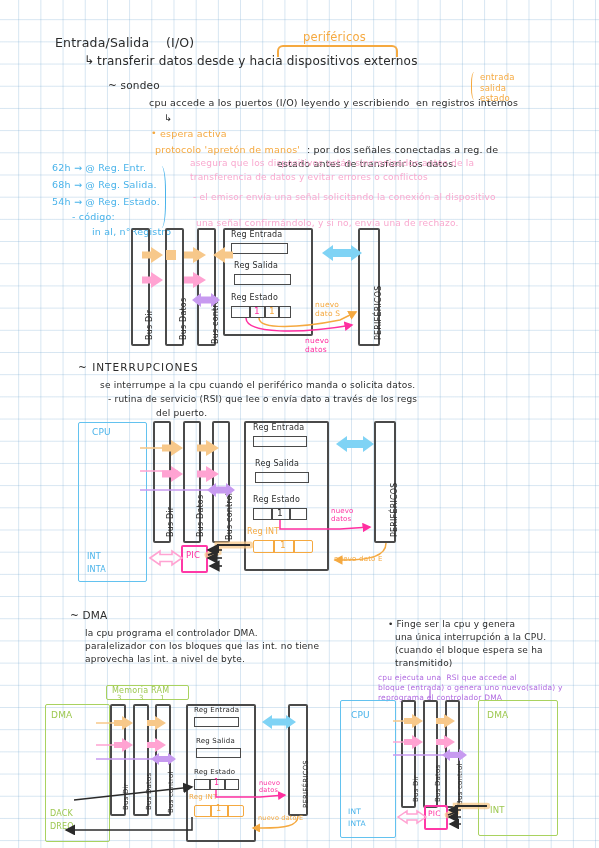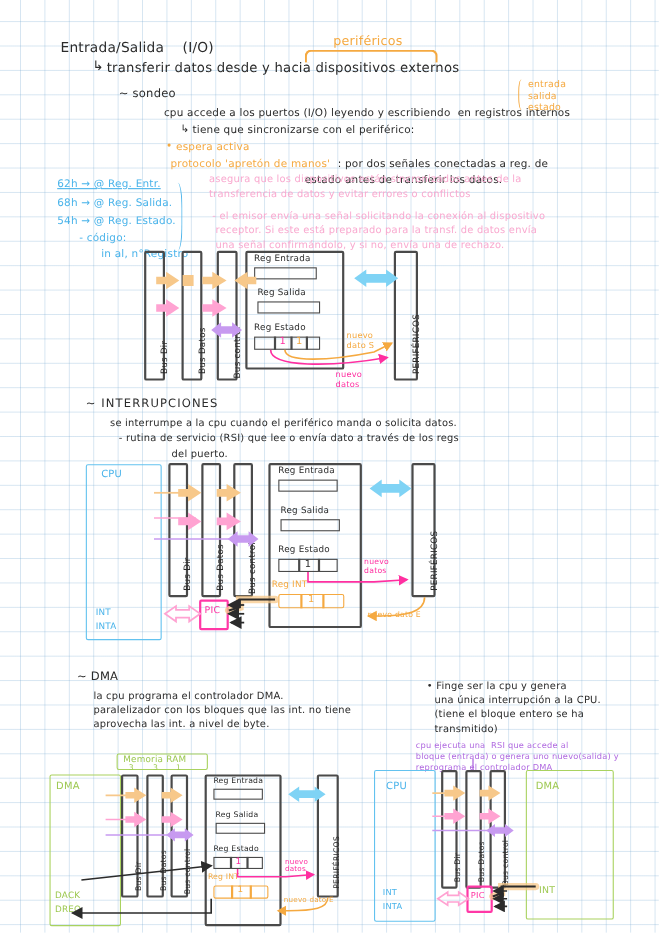--- a/index.html
+++ b/index.html
@@ -69,45 +69,43 @@
   <div class="t hand ink-black" style="left:97px;top:55px;font-size:12px;">transferir datos desde y hacia dispositivos externos</div>
 
   <div class="bracketTop" style="left:277px;top:45px;width:117px;height:10px;"></div>
   <div class="t hand ink-orange" style="left:303px;top:31px;font-size:11.5px;">periféricos</div>
 
   <div class="t hand ink-black" style="left:108px;top:80px;font-size:10.5px;">~ sondeo</div>
 
   <div class="t hand ink-black" style="left:149px;top:98px;font-size:9.5px;">cpu accede a los puertos (I/O) leyendo y escribiendo  en registros internos</div>
 
   <div class="t hand ink-black" style="left:164px;top:113px;font-size:9.5px;">↳</div>
-  <div class="t hand ink-black" style="left:175px;top:114px;font-size:9.5px;">tiene que sincronizarse con el periférico:</div>
 
   <div class="t hand ink-black" style="left:151px;top:128px;font-size:9.5px;color:#f5a940;">•</div>
   <div class="t hand ink-orange" style="left:160px;top:129px;font-size:9.5px;">espera activa</div>
 
   <div class="t hand ink-orange" style="left:155px;top:145px;font-size:9.5px;">protocolo 'apretón de manos'</div>
   <div class="t hand ink-black" style="left:307px;top:145px;font-size:9.5px;">: por dos señales conectadas a reg. de</div>
   <div class="t hand ink-black" style="left:277px;top:159px;font-size:9.5px;">estado antes de transferir los datos.</div>
 
   <div class="brace" style="left:471px;top:72px;width:7px;height:28px;"></div>
   <div class="t hand ink-orange" style="left:480px;top:72px;font-size:8.5px;line-height:1.25;">entrada
 salida
 estado</div>
 
-  <div class="t hand ink-blue" style="left:52px;top:163px;font-size:9.5px;text-decoration:underline;">62h → @ Reg. Entr.</div>
+  <div class="t hand ink-blue" style="left:52px;top:163px;font-size:9.5px;">62h → @ Reg. Entr.</div>
   <div class="t hand ink-blue" style="left:52px;top:180px;font-size:9.5px;">68h → @ Reg. Salida.</div>
   <div class="t hand ink-blue" style="left:52px;top:197px;font-size:9.5px;">54h → @ Reg. Estado.</div>
   <div class="t hand ink-blue" style="left:72px;top:212px;font-size:9.5px;">- código:</div>
   <div class="t hand ink-blue" style="left:92px;top:227px;font-size:9.5px;">in al, n°Registro</div>
   <div class="curlyBlue" style="left:155px;top:166px;width:10px;height:62px;"></div>
 
   <div class="t hand ink-pink" style="left:190px;top:158px;font-size:9px;">asegura que los dispositivos están sincronizados antes de la</div>
   <div class="t hand ink-pink" style="left:190px;top:172px;font-size:9px;">transferencia de datos y evitar errores o conflictos</div>
   <div class="t hand ink-pink" style="left:193px;top:192px;font-size:9px;">- el emisor envía una señal solicitando la conexión al dispositivo</div>
-  <div class="t hand ink-pink" style="left:196px;top:205px;font-size:9px;">receptor. Si este está preparado para la transf. de datos envía</div>
   <div class="t hand ink-pink" style="left:196px;top:218px;font-size:9px;">una señal confirmándolo, y si no, envía una de rechazo.</div>
 
   <div class="box b-dark" style="left:131px;top:228px;width:19px;height:118px;"></div>
   <div class="vlabel hand ink-black" style="left:145px;top:340px;font-size:8px;">Bus Dir</div>
 
   <div class="box b-dark" style="left:165px;top:228px;width:19px;height:118px;"></div>
   <div class="vlabel hand ink-black" style="left:179px;top:340px;font-size:8px;">Bus Datos</div>
 
   <div class="box b-dark" style="left:197px;top:228px;width:19px;height:118px;"></div>
   <div class="vlabel hand ink-black" style="left:211px;top:344px;font-size:8px;">Bus control</div>
@@ -185,21 +183,21 @@
 datos</div>
   <div class="t hand ink-orange" style="left:334px;top:556px;font-size:7px;">nuevo dato E</div>
 
   <div class="t hand ink-black" style="left:70px;top:610px;font-size:10.5px;">~ DMA</div>
   <div class="t hand ink-black" style="left:85px;top:628px;font-size:9px;">la cpu programa el controlador DMA.</div>
   <div class="t hand ink-black" style="left:85px;top:641px;font-size:9px;">paralelizador con los bloques que las int. no tiene</div>
   <div class="t hand ink-black" style="left:85px;top:654px;font-size:9px;">aprovecha las int. a nivel de byte.</div>
 
   <div class="t hand ink-black" style="left:388px;top:619px;font-size:9px;">• Finge ser la cpu y genera</div>
   <div class="t hand ink-black" style="left:395px;top:632px;font-size:9px;">una única interrupción a la CPU.</div>
-  <div class="t hand ink-black" style="left:395px;top:645px;font-size:9px;">(tiene el bloque entero se ha</div>
+  <div class="t hand ink-black" style="left:395px;top:645px;font-size:9px;">(cuando el bloque espera se ha</div>
   <div class="t hand ink-black" style="left:395px;top:658px;font-size:9px;">transmitido)</div>
 
   <div class="t hand ink-purple" style="left:378px;top:674px;font-size:7.5px;">cpu ejecuta una  RSI que accede al</div>
   <div class="t hand ink-purple" style="left:378px;top:684px;font-size:7.5px;">bloque (entrada) o genera uno nuevo(salida) y</div>
   <div class="t hand ink-purple" style="left:378px;top:694px;font-size:7.5px;">reprograma el controlador DMA</div>
 
   <div class="box b-green" style="left:106px;top:685px;width:83px;height:15px;"></div>
   <div class="t hand ink-green" style="left:112px;top:687px;font-size:8px;">Memoria RAM</div>
 
   <div class="box b-green" style="left:45px;top:704px;width:65px;height:138px;"></div>

